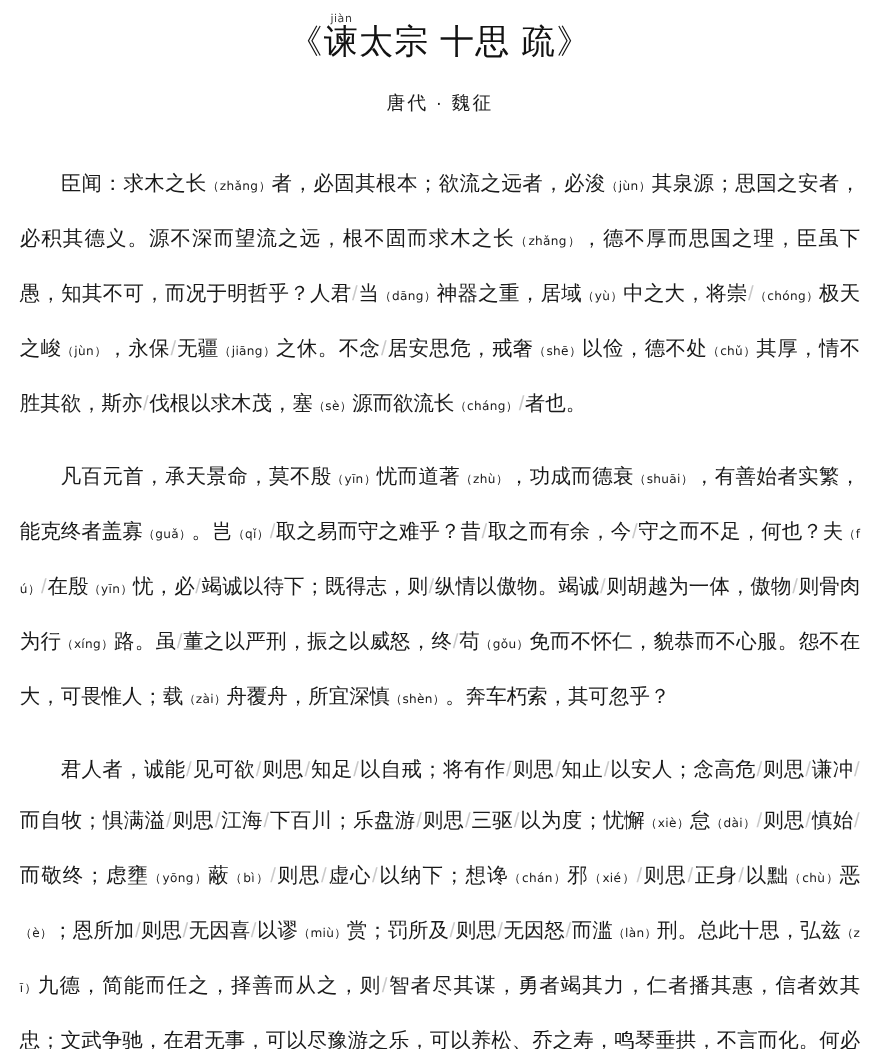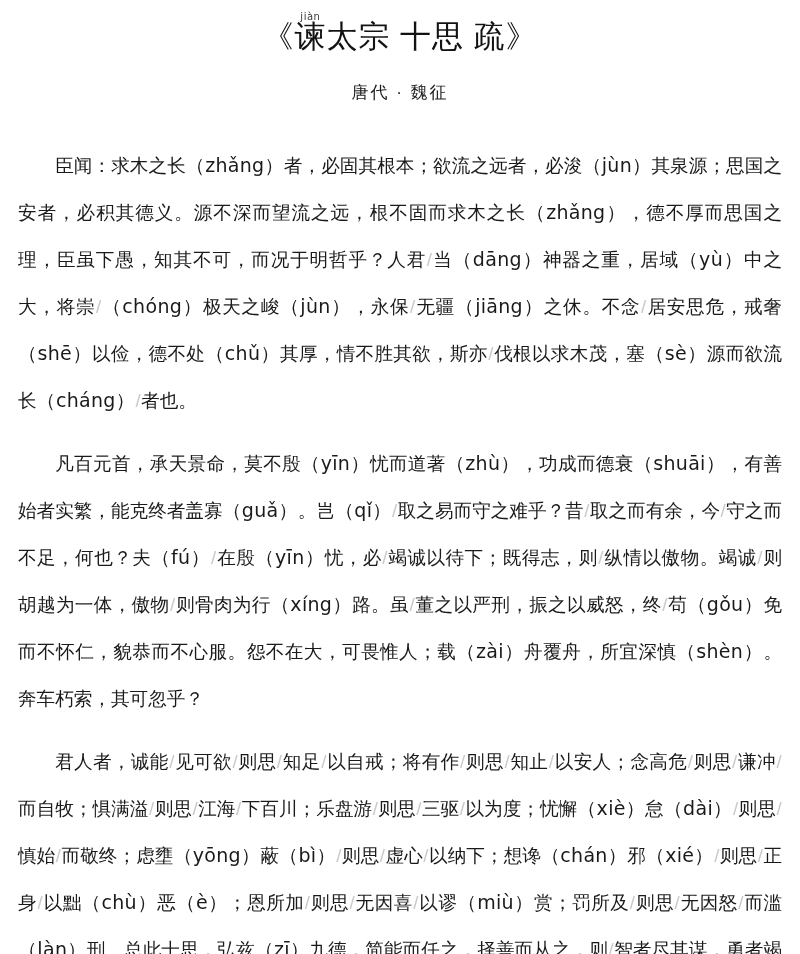--- a/index.html
+++ b/index.html
@@ -74,21 +74,21 @@
     margin: 0 0 16px 0;
     color: #1a1a1a;
     word-break: break-all;
     letter-spacing: 0px;
   }
   .para:last-child { margin-bottom: 0; }
 
   
   .py {
     font-family: "DejaVu Sans", "Liberation Sans", sans-serif;
-    font-size: 19px;
+    font-size: 11px;
     letter-spacing: 0.3px;
     color: #1a1a1a;
   }
   
   .sl {
     color: #c9c9c9;
     font-family: "Liberation Sans", sans-serif;
     font-weight: 300;
     padding: 0 0.5px;
   }

